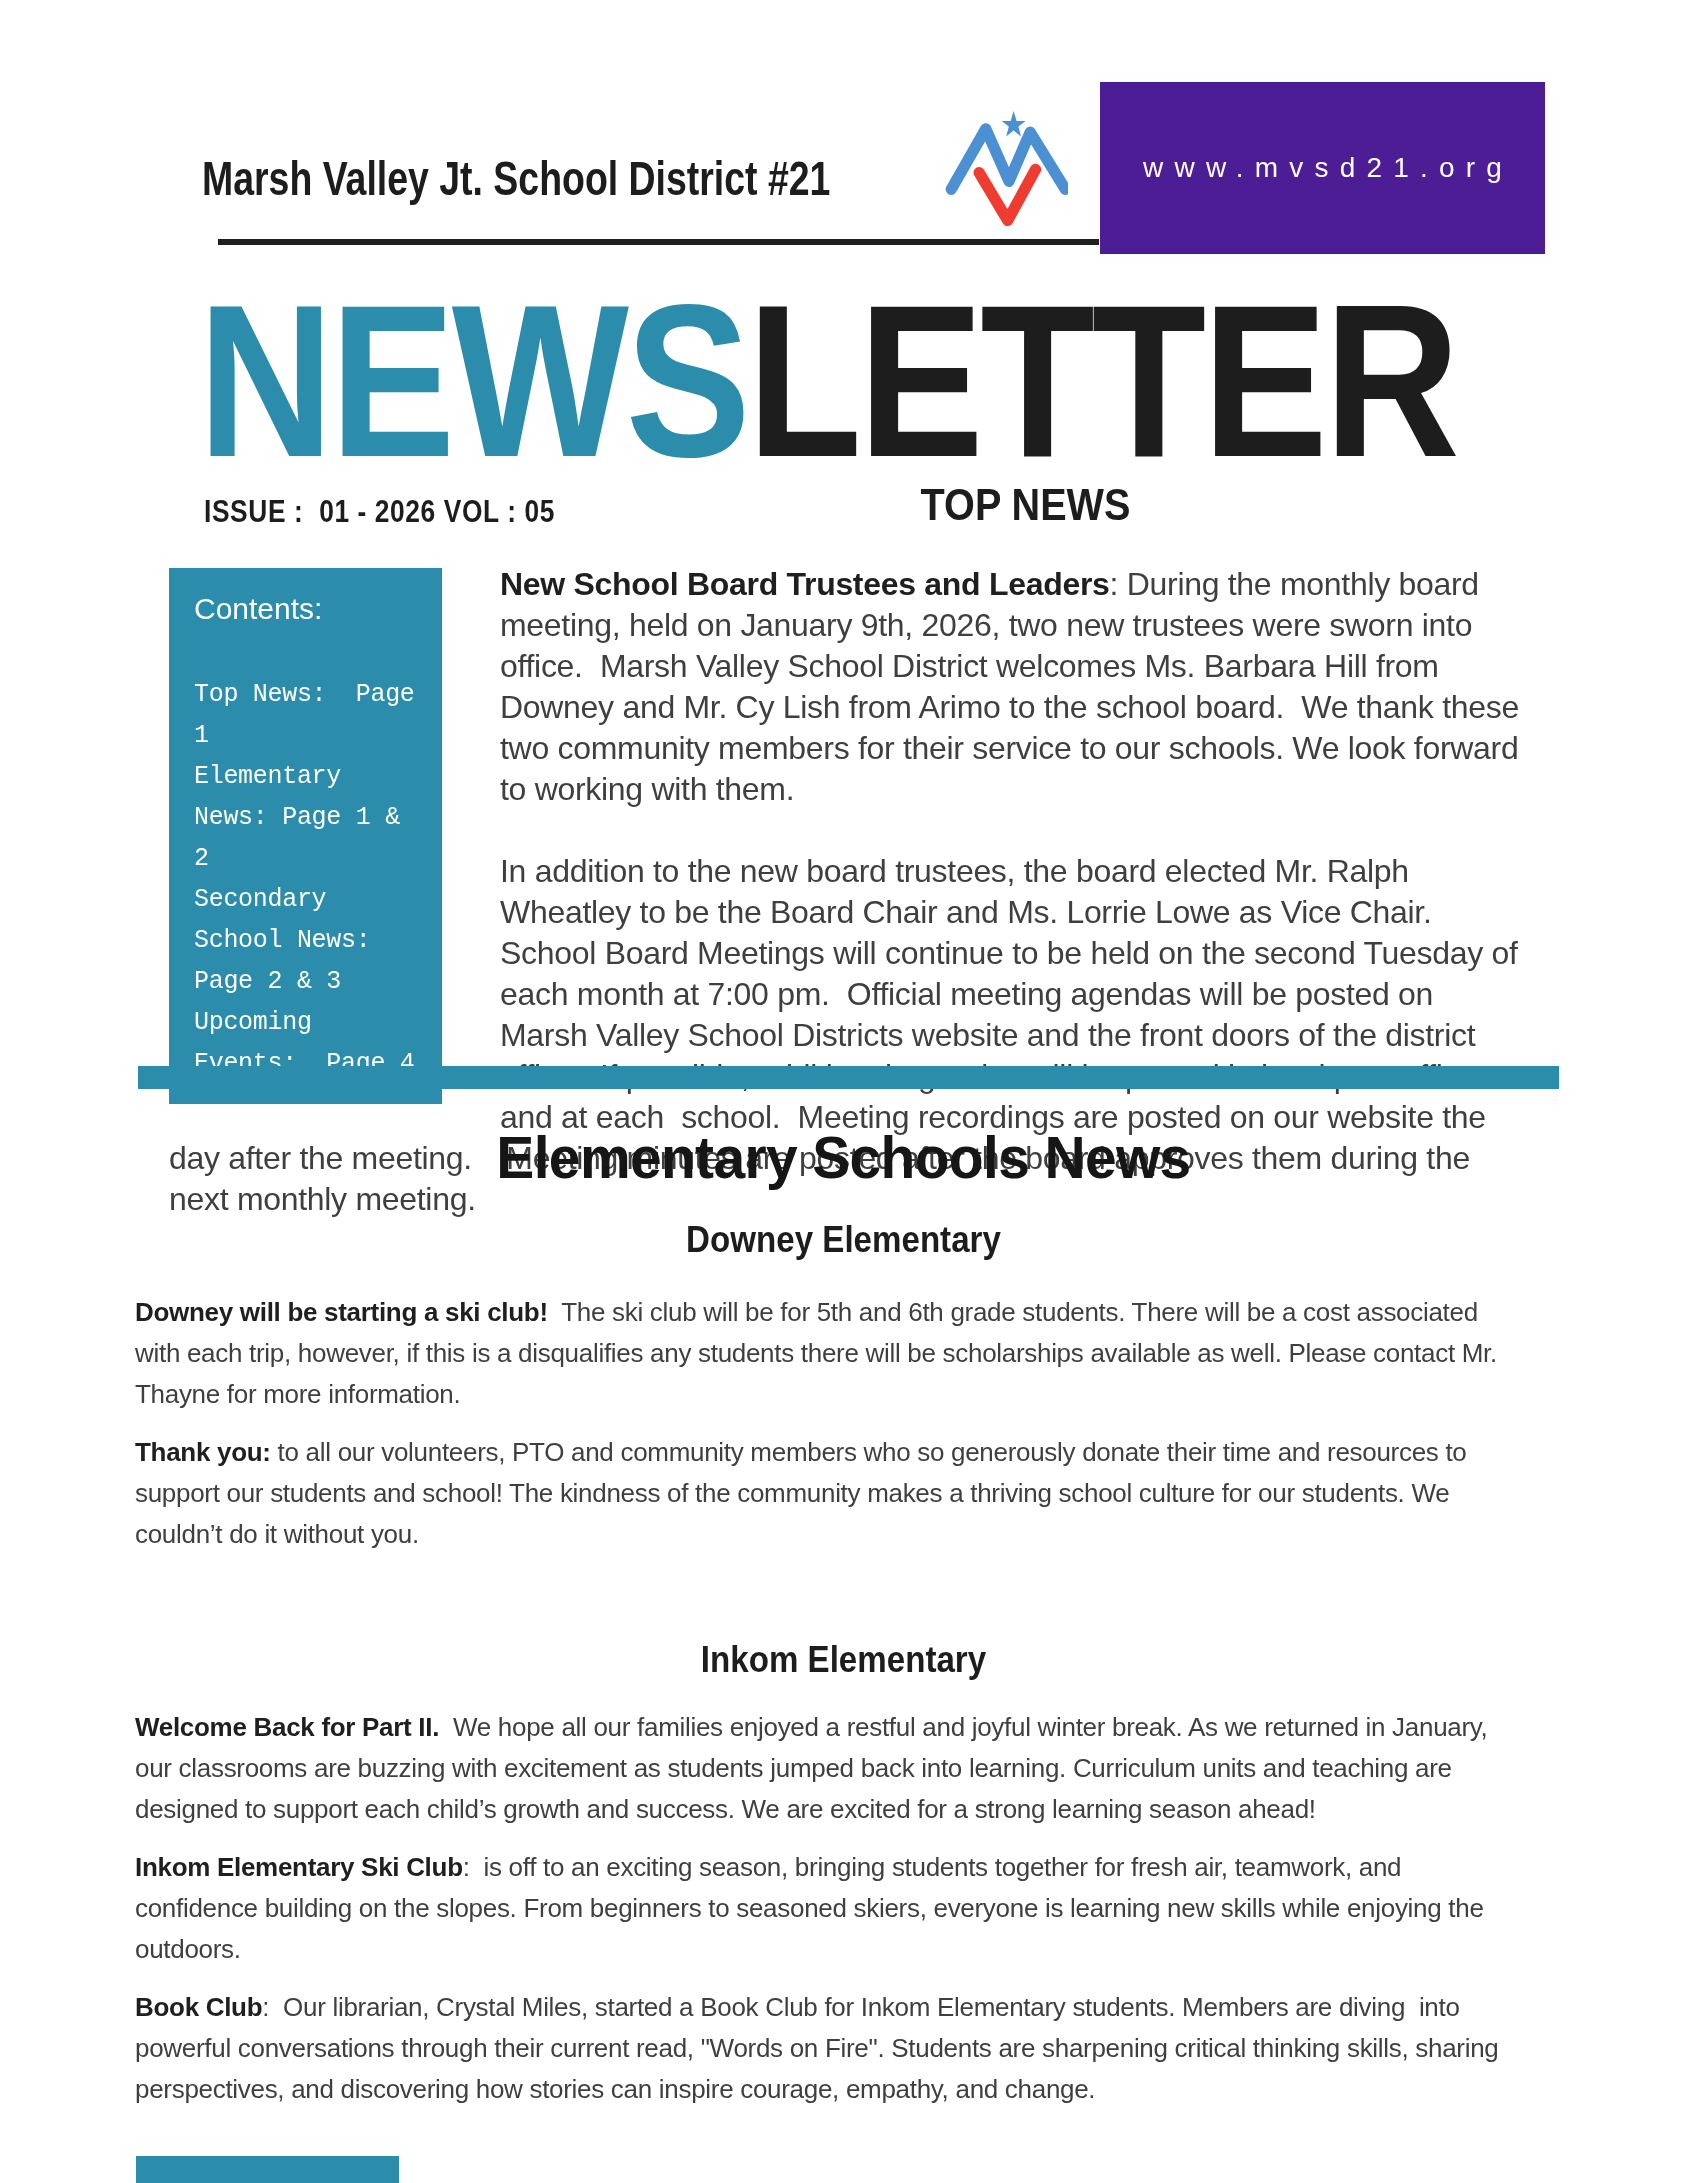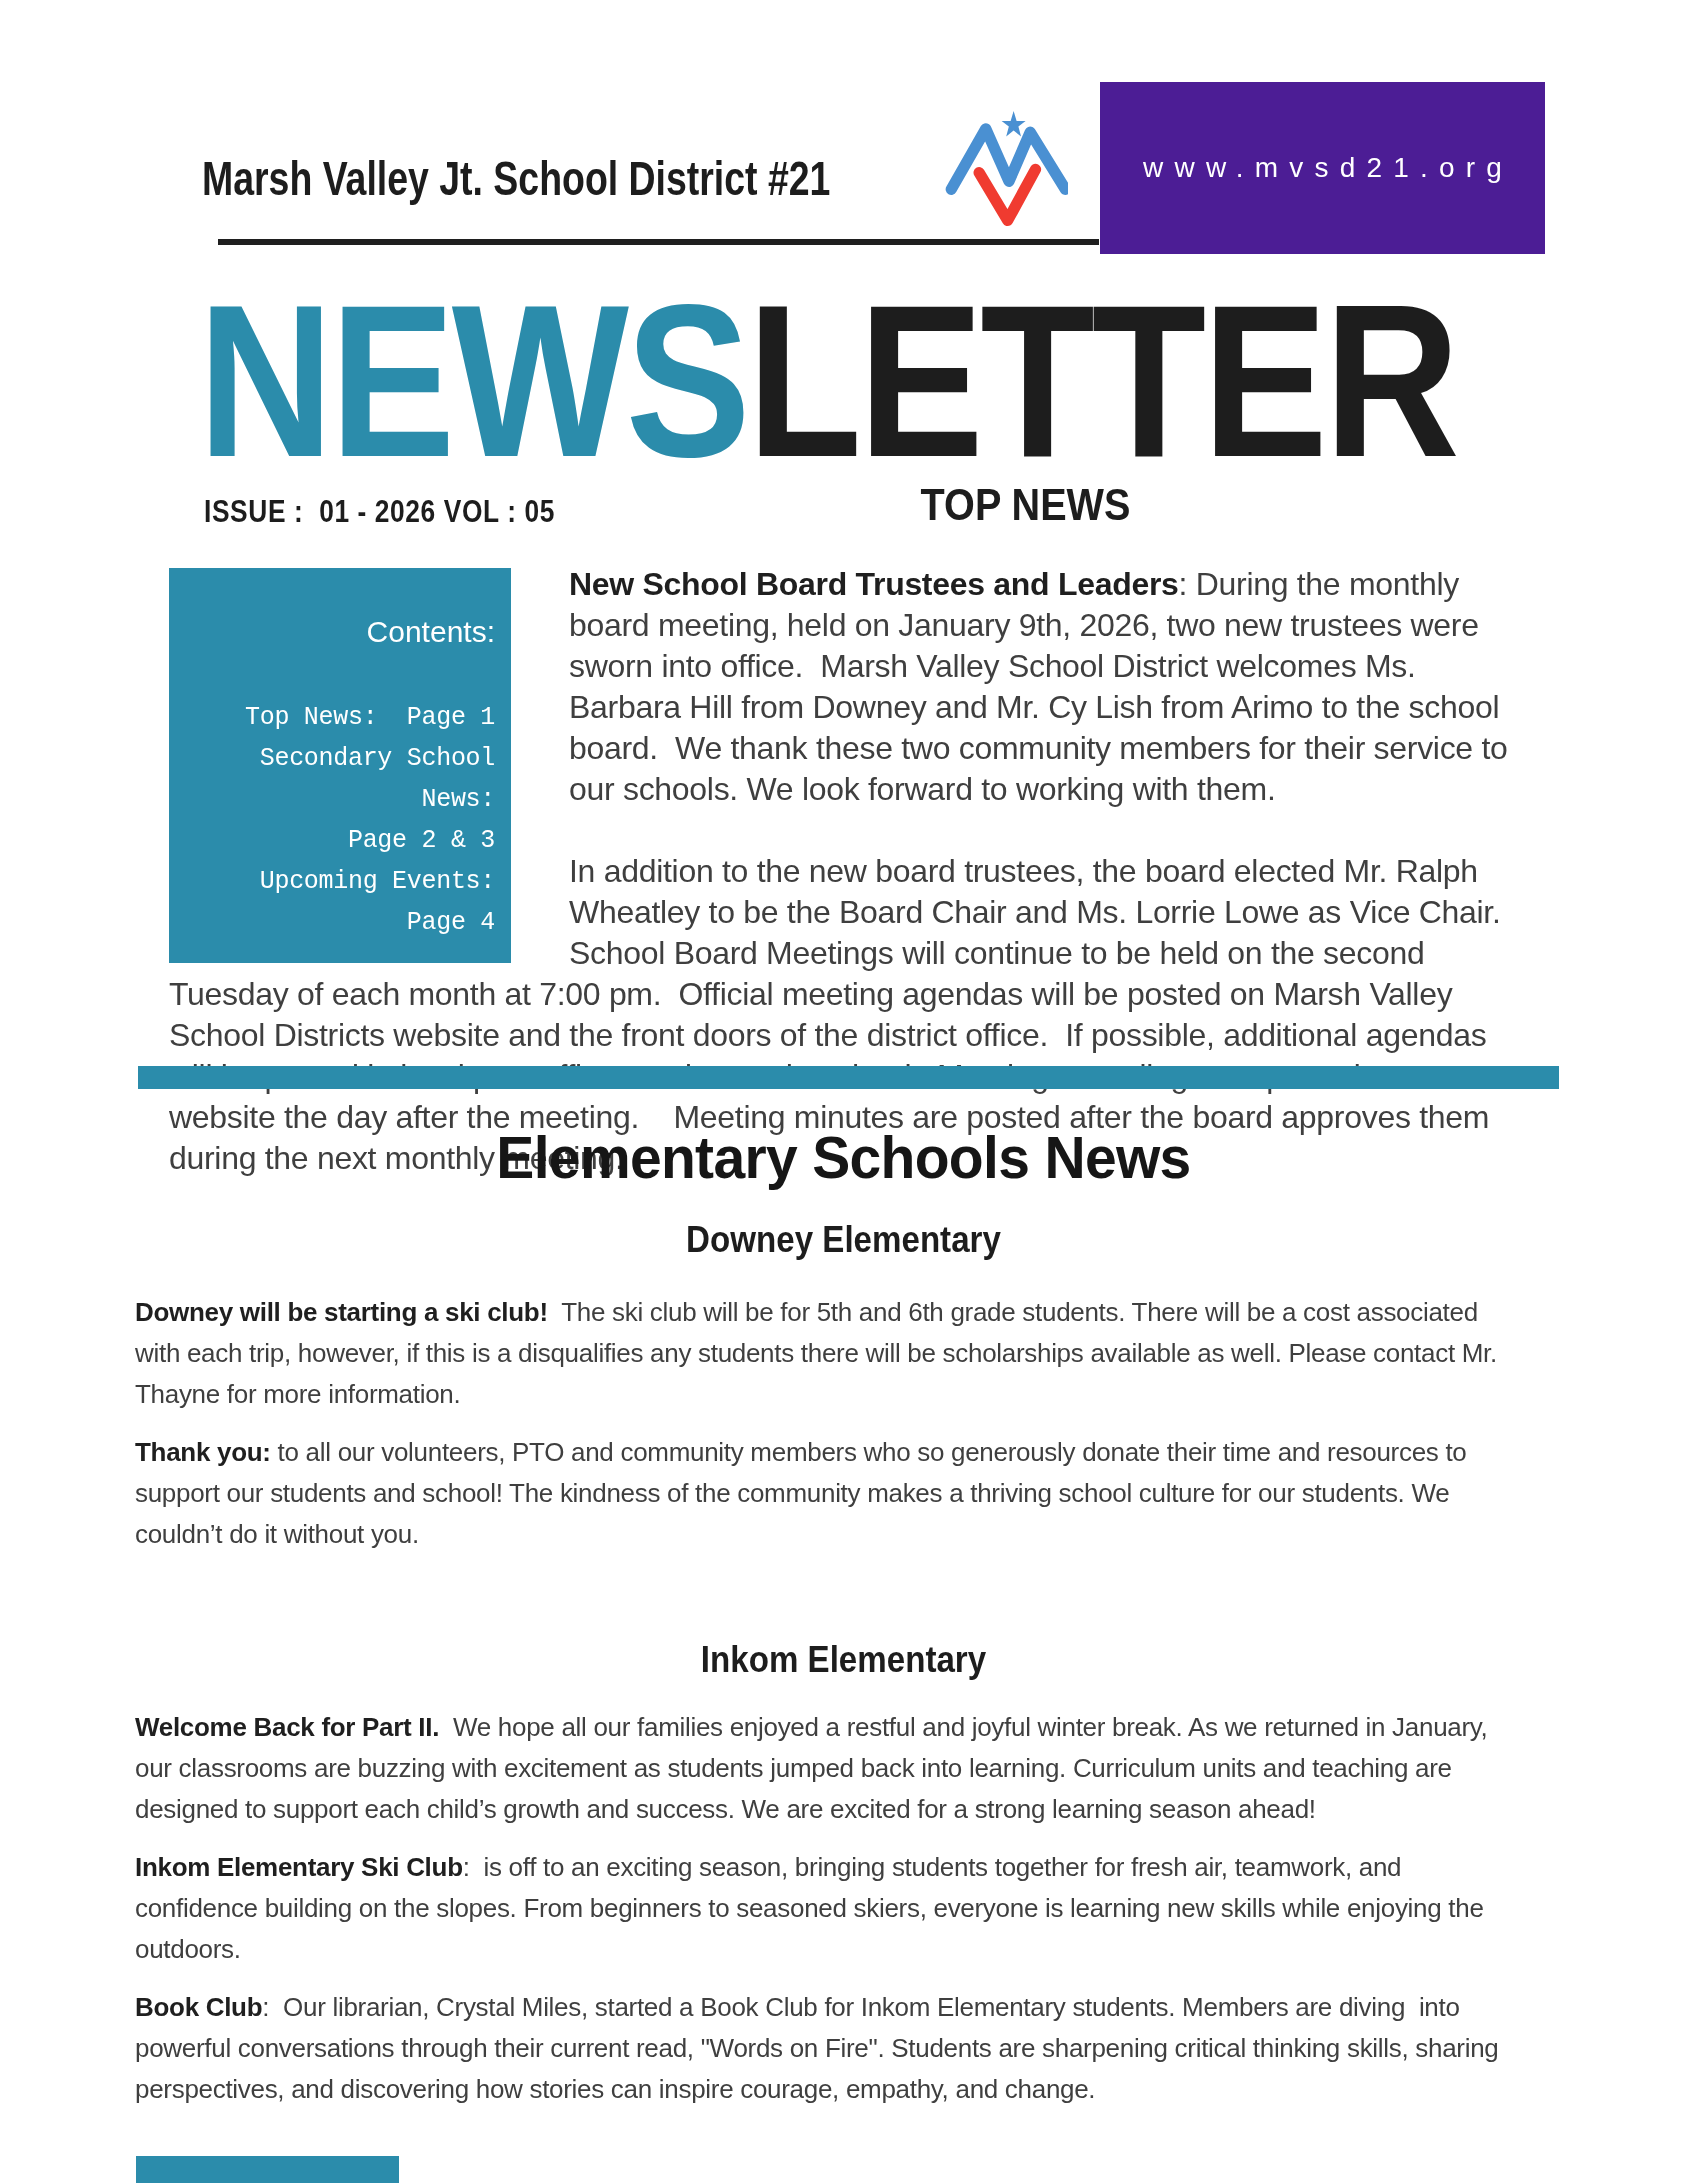--- a/index.html
+++ b/index.html
@@ -48,23 +48,23 @@
     position:absolute; left:549px; top:480px; width:953px; text-align:center;
     font-size:44px; font-weight:700; color:#1d1d1d;
     transform:scaleX(0.9); transform-origin:center top;
   }
 
   
   .topnews-region{
     position:absolute; left:169px; top:564px; width:1355px;
   }
   .contents-box{
-    float:left; width:342px; margin-top:4px; margin-right:58px;
+    float:left; width:273px; margin-top:4px; margin-right:58px;
     background:#2b8cab; color:#ffffff;
-    padding:47px 16px 20px 25px; min-height:309px;text-align:right;
+    padding:24px 16px 20px 25px; min-height:309px;
   }
   .contents-heading{ font-size:30px; font-weight:400; margin-bottom:48px; }
   .contents-line{ font-size:25px; line-height:41px; font-weight:400; letter-spacing:-0.3px;font-family:Liberation Mono, monospace; }
   .topnews-text{ font-size:32px; line-height:41px; letter-spacing:-0.3px; }
   .topnews-text p{ margin:0; }
   .topnews-text p + p{ margin-top:41px; }
   p .lead{ font-weight:700; color:#1f1f1f; }
 
   
   .divider{
@@ -123,20 +123,21 @@
 
   <div class="issue-line prewrap">ISSUE :  01 - 2026 VOL : 05</div>
 
   <div class="topnews-heading">TOP NEWS</div>
 
   <div class="topnews-region">
     <aside class="contents-box">
       <div class="contents-heading">Contents:</div>
       <div>
           <div class="contents-line prewrap">Top News:  Page 1</div>
+          <div class="contents-line prewrap">Elementary News: Page 1 &amp; 2</div>
           <div class="contents-line prewrap">Secondary School News:</div>
           <div class="contents-line prewrap">Page 2 &amp; 3</div>
           <div class="contents-line prewrap">Upcoming Events:  Page 4</div>
         </div>
     </aside>
     <div class="topnews-text">
         <p><b class="lead prewrap">New School Board Trustees and Leaders</b><span class="prewrap">: During the monthly board meeting, held on January 9th, 2026, two new trustees were sworn into office.  Marsh Valley School District welcomes Ms. Barbara Hill from Downey and Mr. Cy Lish from Arimo to the school board.  We thank these two community members for their service to our schools. We look forward to working with them.</span></p>
         <p><span class="prewrap">In addition to the new board trustees, the board elected Mr. Ralph Wheatley to be the Board Chair and Ms. Lorrie Lowe as Vice Chair.  School Board Meetings will continue to be held on the second Tuesday of each month at 7:00 pm.  Official meeting agendas will be posted on Marsh Valley School Districts website and the front doors of the district office.  If possible, additional agendas will be posted in local post offices and at each  school.  Meeting recordings are posted on our website the day after the meeting.    Meeting minutes are posted after the board approves them during the next monthly meeting.</span></p>
       </div>
   </div>

